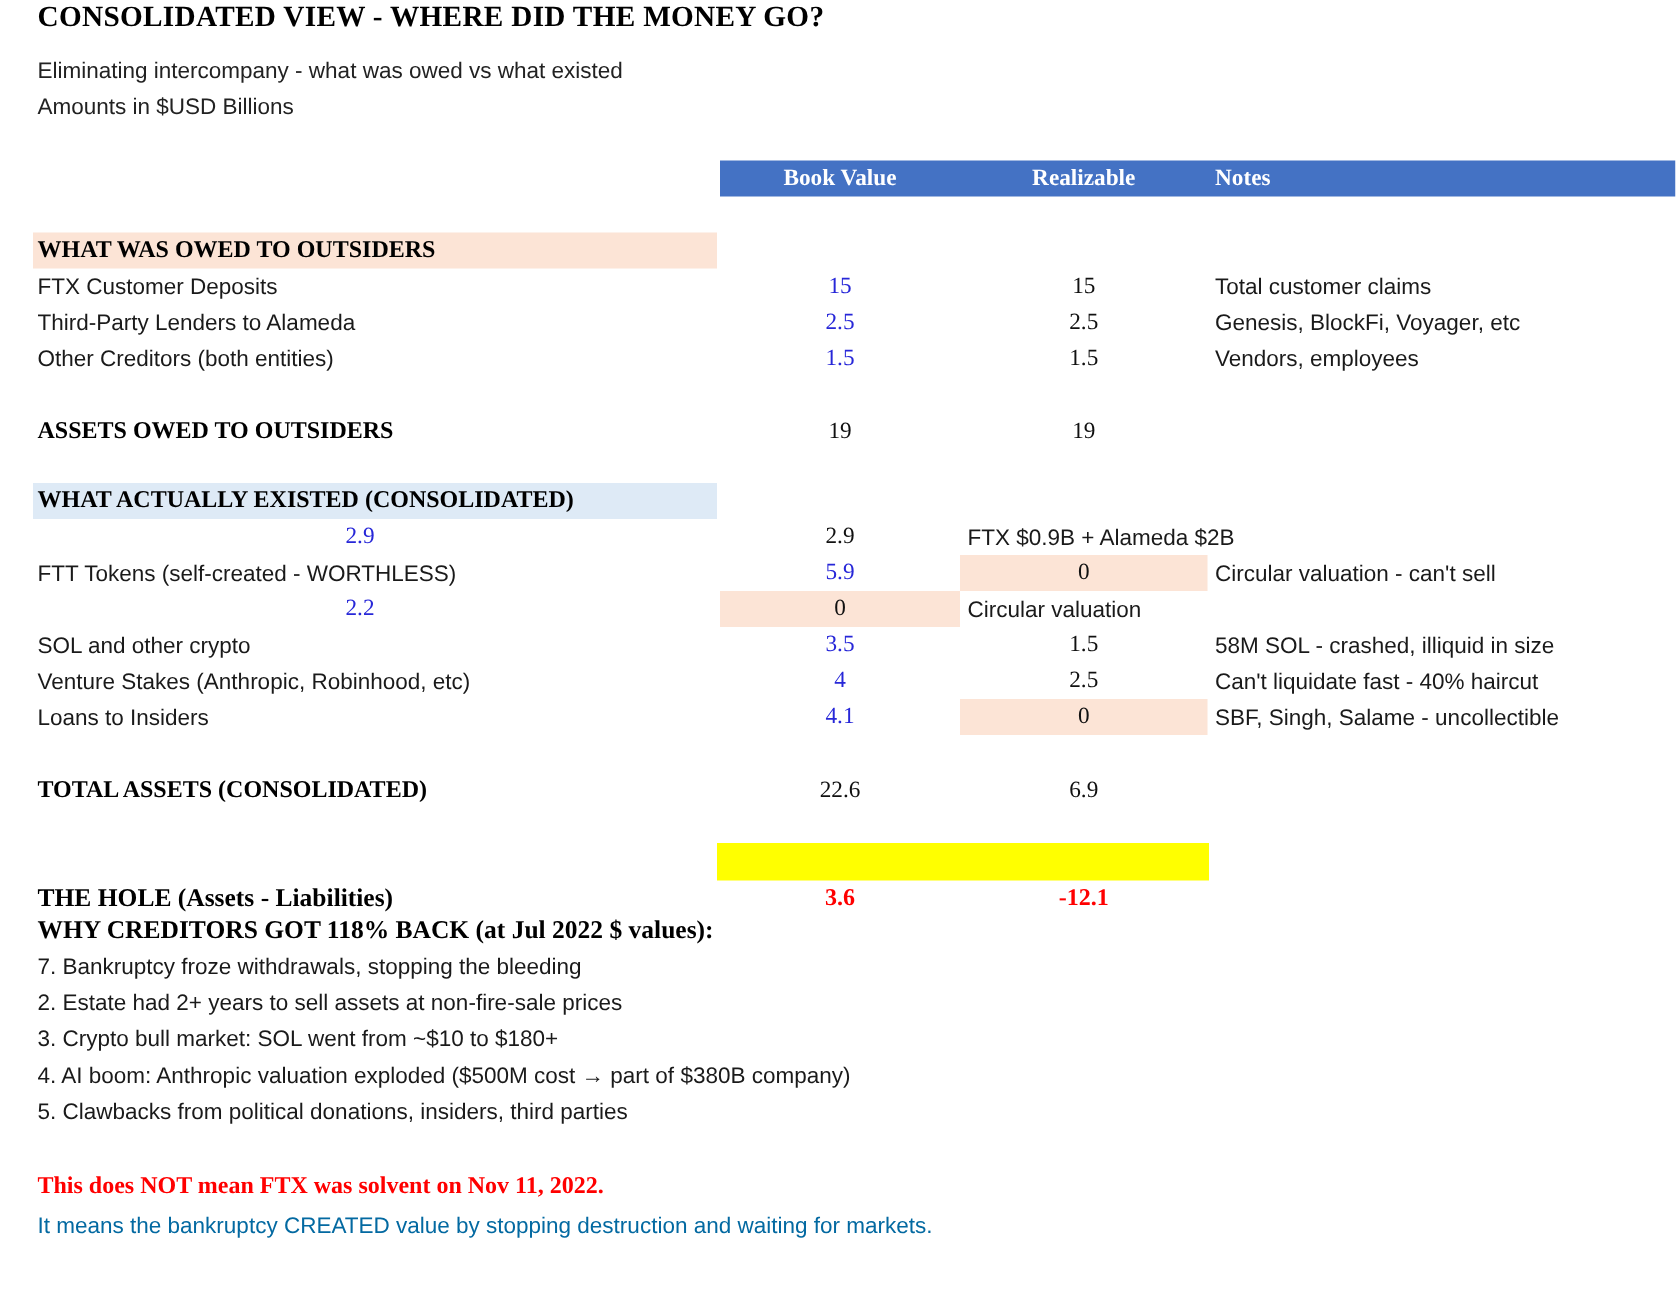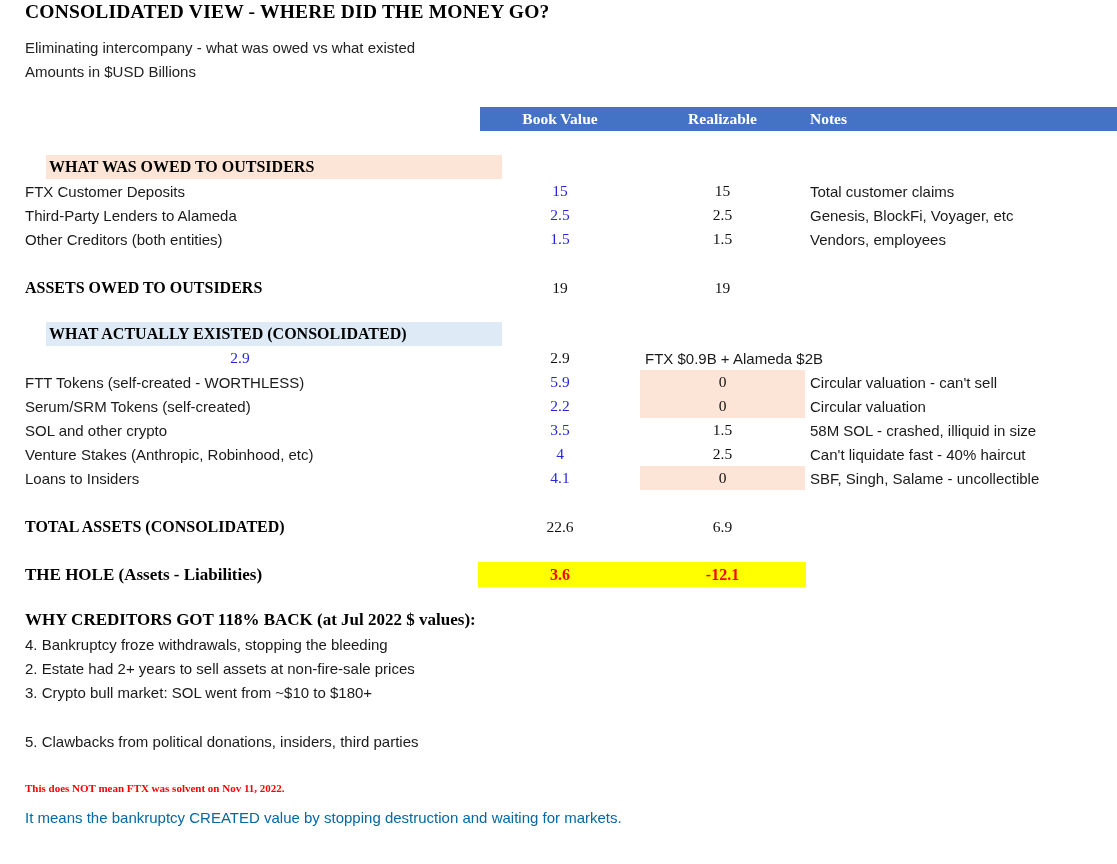--- a/index.html
+++ b/index.html
@@ -46,55 +46,55 @@
     color:#fff;font-family:"Liberation Serif","DejaVu Serif",serif;
     font-weight:700;font-size:15.5px;
   }
   .col-header .h-book,.col-header .h-real{text-align:center;}
   .col-header .h-notes{padding-left:5px;text-align:left;}
 
   .section-bar{
     position:absolute;left:22px;width:456px;height:24px;
     display:flex;align-items:center;padding-left:3px;box-sizing:border-box;
     font-family:"Liberation Serif","DejaVu Serif",serif;
-    font-weight:700;font-size:16px;color:#000;white-space:nowrap;margin-left:24px;
+    font-weight:700;font-size:16px;color:#000;white-space:nowrap;
   }
   .bar-owed{top:155px;background:var(--owed-section-bg,#fce4d6);}
   .bar-assets{top:322px;background:var(--assets-section-bg,#deeaf6);}
 
   .total-row .c-label{
     font-family:"Liberation Serif","DejaVu Serif",serif;
     font-weight:700;font-size:16px;padding-left:25px;color:#000;
   }
   .total-row .c-book{color:#111;}
 
   .hole-underlay{
     position:absolute;left:478px;top:562px;width:328px;height:25px;
     background:var(--hole-highlight-bg,#ffff00);
   }
-  .hole-row{height:25px;}
+  .hole-row{height:25px;margin-top:24px;}
   .hole-row .c-label{
     font-family:"Liberation Serif","DejaVu Serif",serif;
     font-weight:700;font-size:17px;padding-left:25px;color:#000;
   }
   .hole-row .c-book,.hole-row .c-real{
     color:var(--alert-red,#f00);font-weight:700;font-size:16px;background:transparent;
   }
 
   .why-heading{
     position:absolute;left:25px;top:610px;
     font-family:"Liberation Serif","DejaVu Serif",serif;
     font-weight:700;font-size:17px;color:#000;white-space:nowrap;
   }
   .why-item{position:absolute;left:25px;font-size:15px;color:#1a1a1a;white-space:nowrap;}
 
   .warning-line{
     position:absolute;left:25px;top:782px;
     font-family:"Liberation Serif","DejaVu Serif",serif;
-    font-weight:700;font-size:11px;color:var(--alert-red,#f00);white-space:nowrap;
+    font-weight:700;font-size:16px;color:var(--alert-red,#f00);white-space:nowrap;
   }
   .explain-line{position:absolute;left:25px;top:809px;font-size:15px;color:#0369a1;white-space:nowrap;}
 </style>
 </head>
 <body>
 
 <div class="sheet">
 
   <div class="doc-title">CONSOLIDATED VIEW - WHERE DID THE MONEY GO?</div>
   <div class="doc-sub sub1">Eliminating intercompany - what was owed vs what existed</div>
@@ -141,21 +141,20 @@
     <div class="c-real">2.9</div>
     <div class="c-notes">FTX $0.9B + Alameda $2B</div>
   </div>
   <div class="trow" style="top:370px">
     <div class="c-label">FTT Tokens (self-created - WORTHLESS)</div>
     <div class="c-book">5.9</div>
     <div class="c-real hl">0</div>
     <div class="c-notes">Circular valuation - can't sell</div>
   </div>
   <div class="trow" style="top:394px">
-    <div class="c-label">Serum/SRM Tokens (self-created)</div>
     <div class="c-book">2.2</div>
     <div class="c-real hl">0</div>
     <div class="c-notes">Circular valuation</div>
   </div>
   <div class="trow" style="top:418px">
     <div class="c-label">SOL and other crypto</div>
     <div class="c-book">3.5</div>
     <div class="c-real">1.5</div>
     <div class="c-notes">58M SOL - crashed, illiquid in size</div>
   </div>
@@ -181,21 +180,22 @@
 
   <div class="hole-underlay"></div>
   <div class="trow hole-row" style="top:562px">
     <div class="c-label">THE HOLE (Assets - Liabilities)</div>
     <div class="c-book">3.6</div>
     <div class="c-real">-12.1</div>
     <div class="c-notes"></div>
   </div>
 
   <div class="why-heading">WHY CREDITORS GOT 118% BACK (at Jul 2022 $ values):</div>
-  <div class="why-item" style="top:636px">4. Bankruptcy froze withdrawals, stopping the bleeding</div>
+  <div class="why-item" style="top:636px">7. Bankruptcy froze withdrawals, stopping the bleeding</div>
   <div class="why-item" style="top:660px">2. Estate had 2+ years to sell assets at non-fire-sale prices</div>
   <div class="why-item" style="top:684px">3. Crypto bull market: SOL went from ~$10 to $180+</div>
+  <div class="why-item" style="top:709px">4. AI boom: Anthropic valuation exploded ($500M cost → part of $380B company)</div>
   <div class="why-item" style="top:733px">5. Clawbacks from political donations, insiders, third parties</div>
 
   <div class="warning-line">This does NOT mean FTX was solvent on Nov 11, 2022.</div>
   <div class="explain-line">It means the bankruptcy CREATED value by stopping destruction and waiting for markets.</div>
 
 </div>
 
 </body></html>

